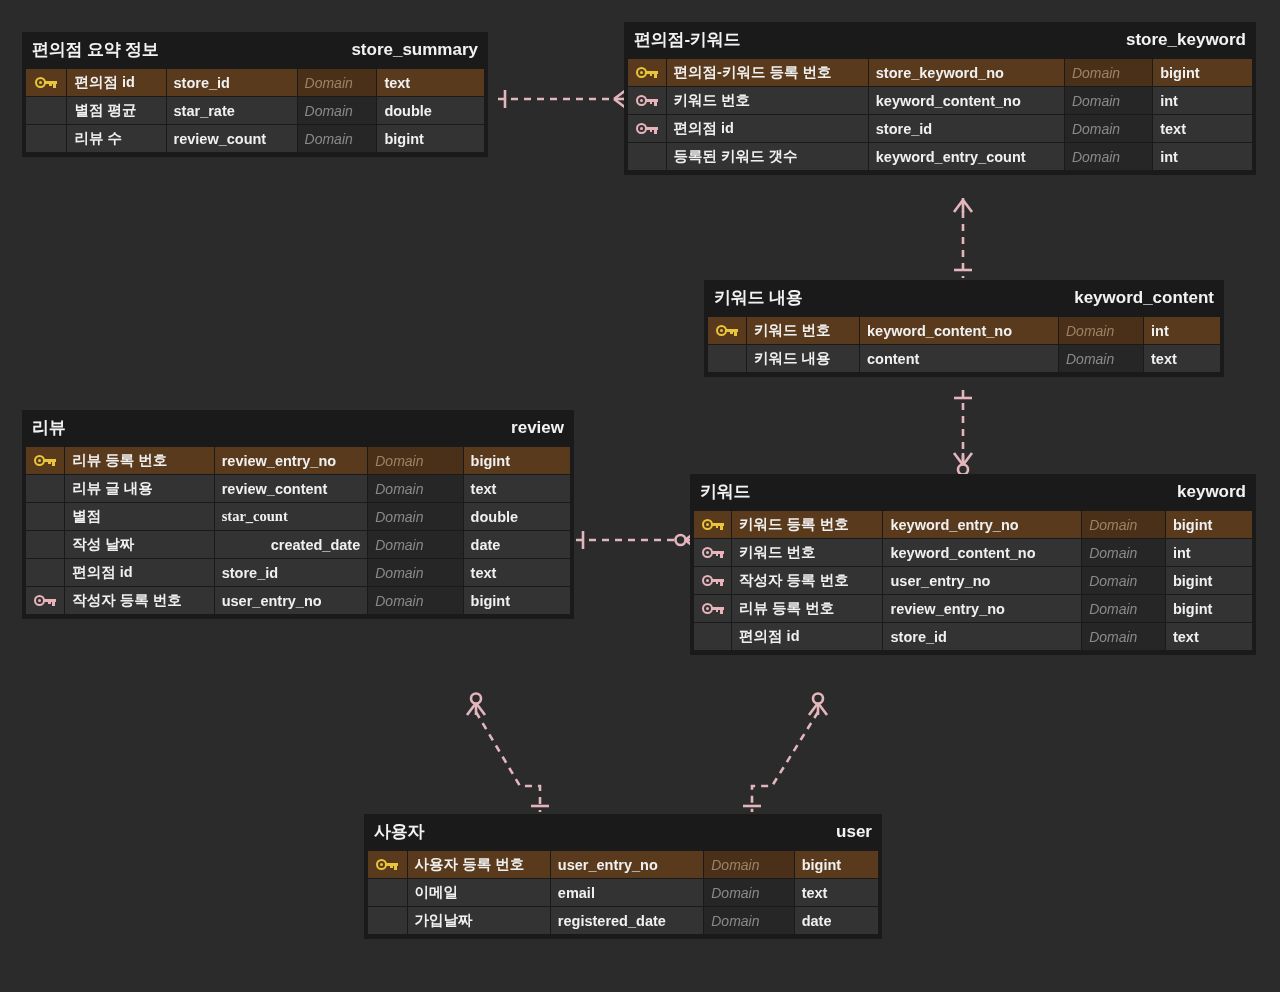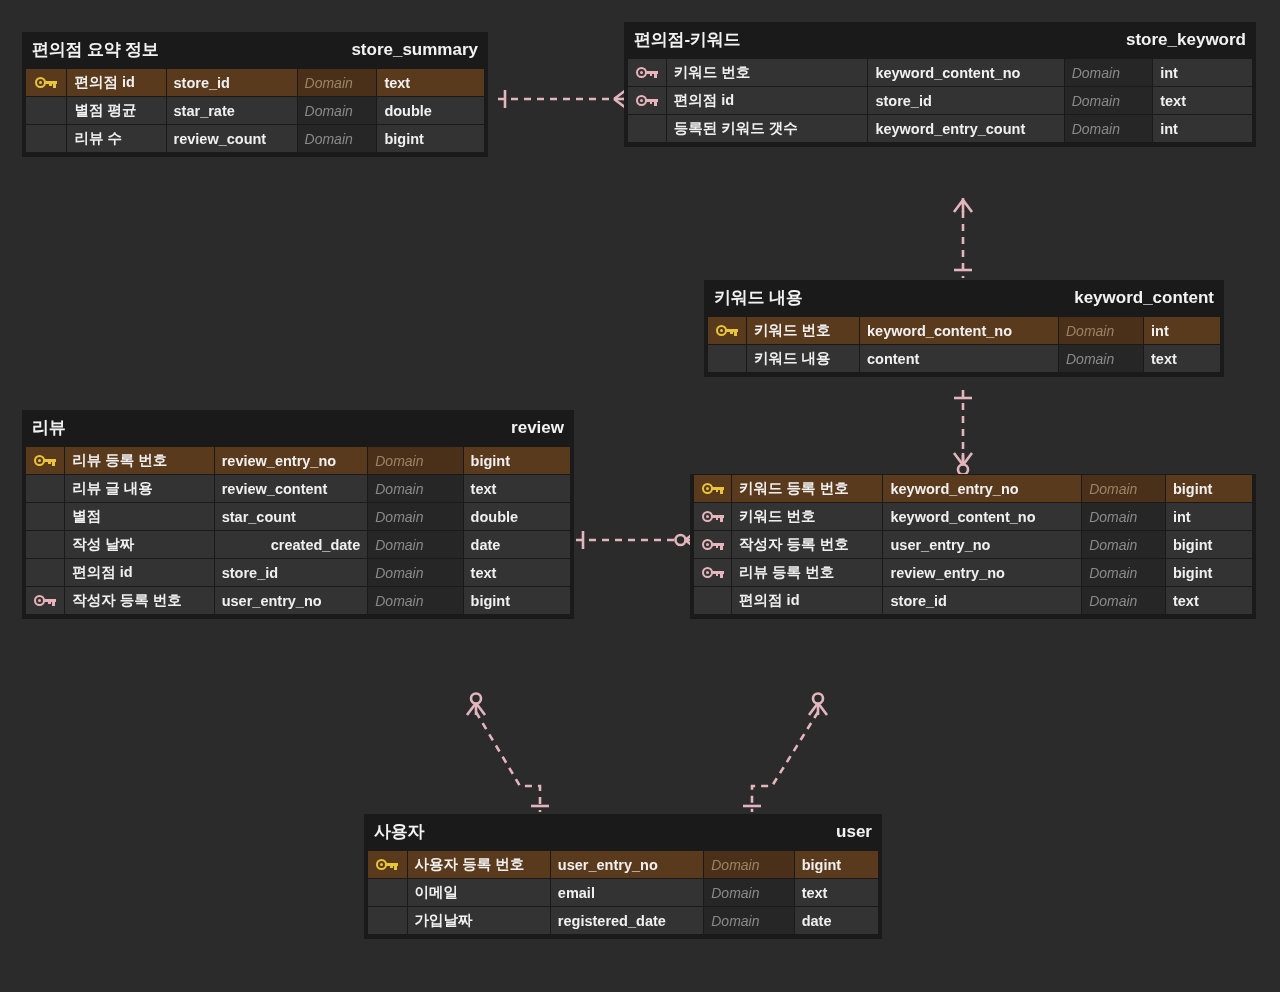--- a/index.html
+++ b/index.html
@@ -229,20 +229,27 @@
           <div class="cell dtype" style="width: 100px;">bigint</div>
         </div>
       </div>
     </div>
     <div class="entity" style="left: 624px; top: 22px; width: 632px;">
       <div class="ent-header">
         <div class="ent-title">편의점-키워드</div>
         <div class="ent-phys">store_keyword</div>
       </div>
       <div class="ent-rows">
+        <div class="row pk">
+          <div class="cell keycol" style="width: 38px;"><span class="keyicon key-pk"><span class="ring"></span><span class="dot"></span><span class="shaft"></span><span class="tooth2"></span><span class="tooth1"></span></span></div>
+          <div class="cell logical" style="width: 202px;">편의점-키워드 등록 번호</div>
+          <div class="cell physical" style="width: 196px;">store_keyword_no</div>
+          <div class="cell domain" style="width: 88px;">Domain</div>
+          <div class="cell dtype" style="width: 100px;">bigint</div>
+        </div>
         <div class="row">
           <div class="cell keycol" style="width: 38px;"><span class="keyicon key-fk"><span class="ring"></span><span class="dot"></span><span class="shaft"></span><span class="tooth2"></span><span class="tooth1"></span></span></div>
           <div class="cell logical" style="width: 202px;">키워드 번호</div>
           <div class="cell physical" style="width: 196px;">keyword_content_no</div>
           <div class="cell domain" style="width: 88px;">Domain</div>
           <div class="cell dtype" style="width: 100px;">int</div>
         </div>
         <div class="row">
           <div class="cell keycol" style="width: 38px;"><span class="keyicon key-fk"><span class="ring"></span><span class="dot"></span><span class="shaft"></span><span class="tooth2"></span><span class="tooth1"></span></span></div>
           <div class="cell logical" style="width: 202px;">편의점 id</div>
@@ -297,21 +304,21 @@
         <div class="row">
           <div class="cell keycol" style="width: 38px;"></div>
           <div class="cell logical" style="width: 148px;">리뷰 글 내용</div>
           <div class="cell physical" style="width: 152px;">review_content</div>
           <div class="cell domain" style="width: 94px;">Domain</div>
           <div class="cell dtype" style="width: 106px;">text</div>
         </div>
         <div class="row">
           <div class="cell keycol" style="width: 38px;"></div>
           <div class="cell logical" style="width: 148px;">별점</div>
-          <div class="cell physical" style="width: 152px;">star_count</div>
+          <div class="cell physical" style="width: 152px; font-family: Liberation Serif, serif;">star_count</div>
           <div class="cell domain" style="width: 94px;">Domain</div>
           <div class="cell dtype" style="width: 106px;">double</div>
         </div>
         <div class="row">
           <div class="cell keycol" style="width: 38px;"></div>
           <div class="cell logical" style="width: 148px;">작성 날짜</div>
           <div class="cell physical" style="width: 152px; text-align: right;">created_date</div>
           <div class="cell domain" style="width: 94px;">Domain</div>
           <div class="cell dtype" style="width: 106px;">date</div>
         </div>
@@ -325,20 +332,24 @@
         <div class="row">
           <div class="cell keycol" style="width: 38px;"><span class="keyicon key-fk"><span class="ring"></span><span class="dot"></span><span class="shaft"></span><span class="tooth2"></span><span class="tooth1"></span></span></div>
           <div class="cell logical" style="width: 148px;">작성자 등록 번호</div>
           <div class="cell physical" style="width: 152px;">user_entry_no</div>
           <div class="cell domain" style="width: 94px;">Domain</div>
           <div class="cell dtype" style="width: 106px;">bigint</div>
         </div>
       </div>
     </div>
     <div class="entity" style="left: 690px; top: 474px; width: 566px;">
+      <div class="ent-header">
+        <div class="ent-title">키워드</div>
+        <div class="ent-phys">keyword</div>
+      </div>
       <div class="ent-rows">
         <div class="row pk">
           <div class="cell keycol" style="width: 38px;"><span class="keyicon key-pk"><span class="ring"></span><span class="dot"></span><span class="shaft"></span><span class="tooth2"></span><span class="tooth1"></span></span></div>
           <div class="cell logical" style="width: 152px;">키워드 등록 번호</div>
           <div class="cell physical" style="width: 200px;">keyword_entry_no</div>
           <div class="cell domain" style="width: 84px;">Domain</div>
           <div class="cell dtype" style="width: 88px;">bigint</div>
         </div>
         <div class="row">
           <div class="cell keycol" style="width: 38px;"><span class="keyicon key-fk"><span class="ring"></span><span class="dot"></span><span class="shaft"></span><span class="tooth2"></span><span class="tooth1"></span></span></div>

